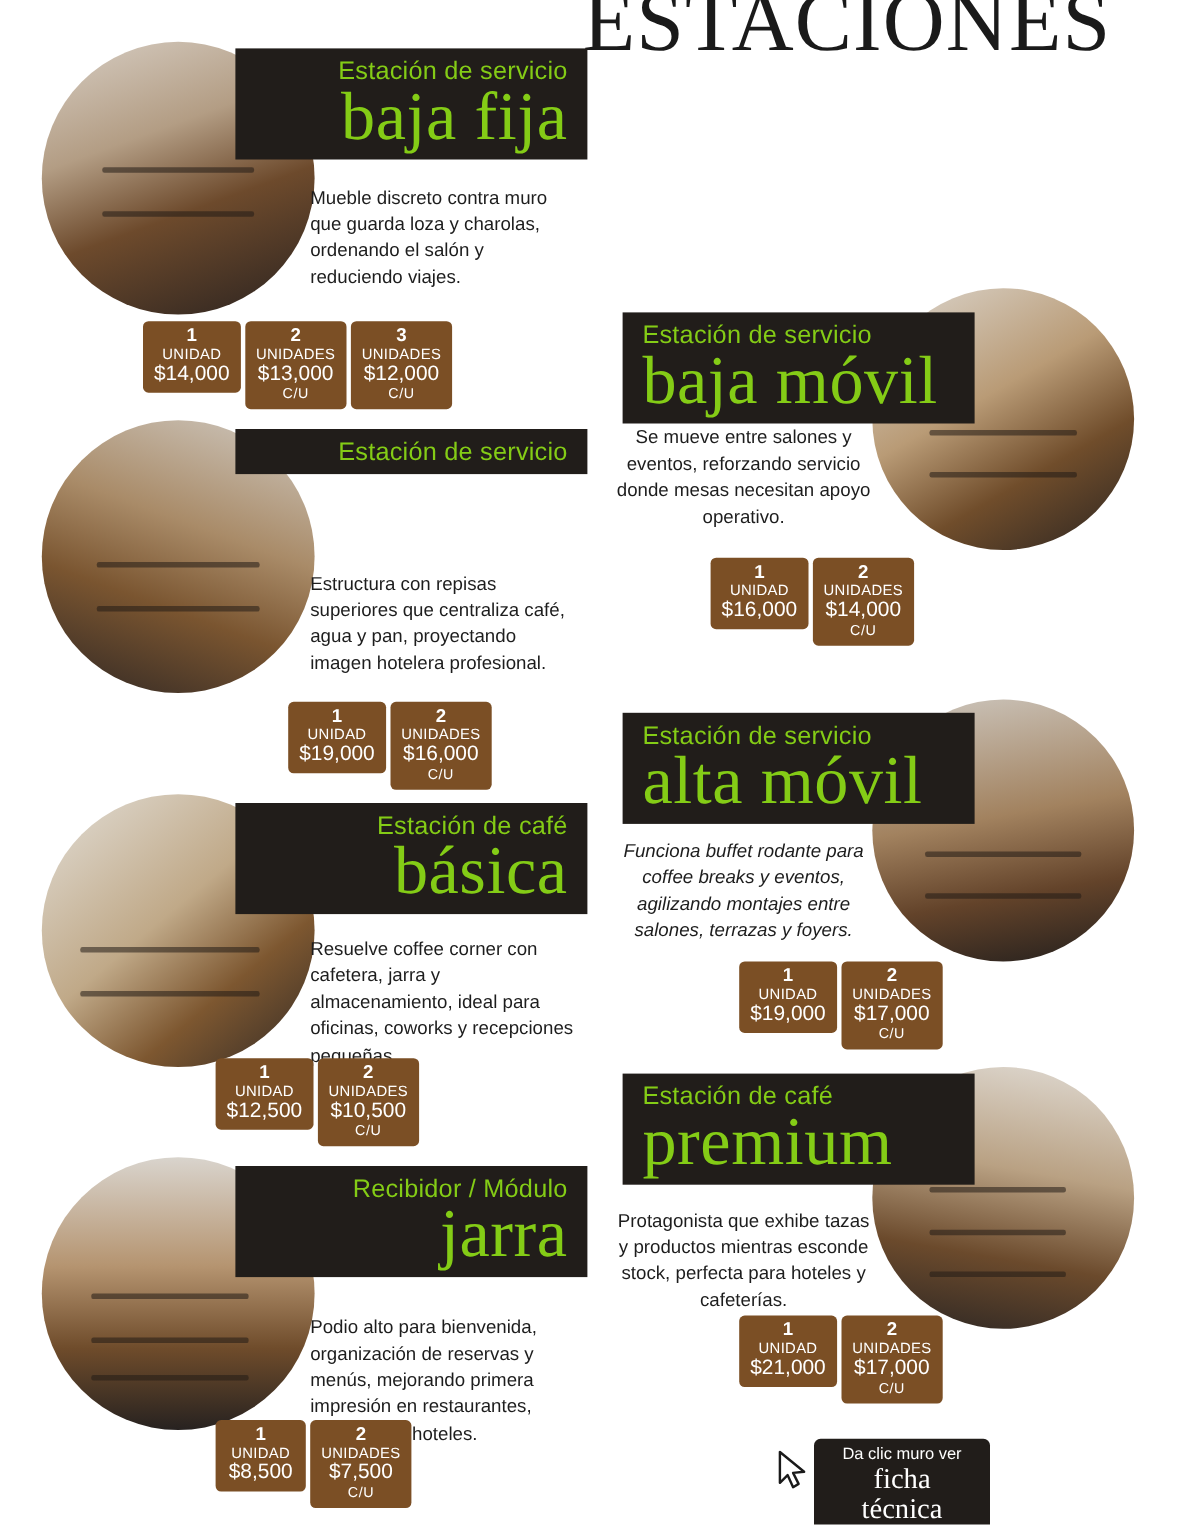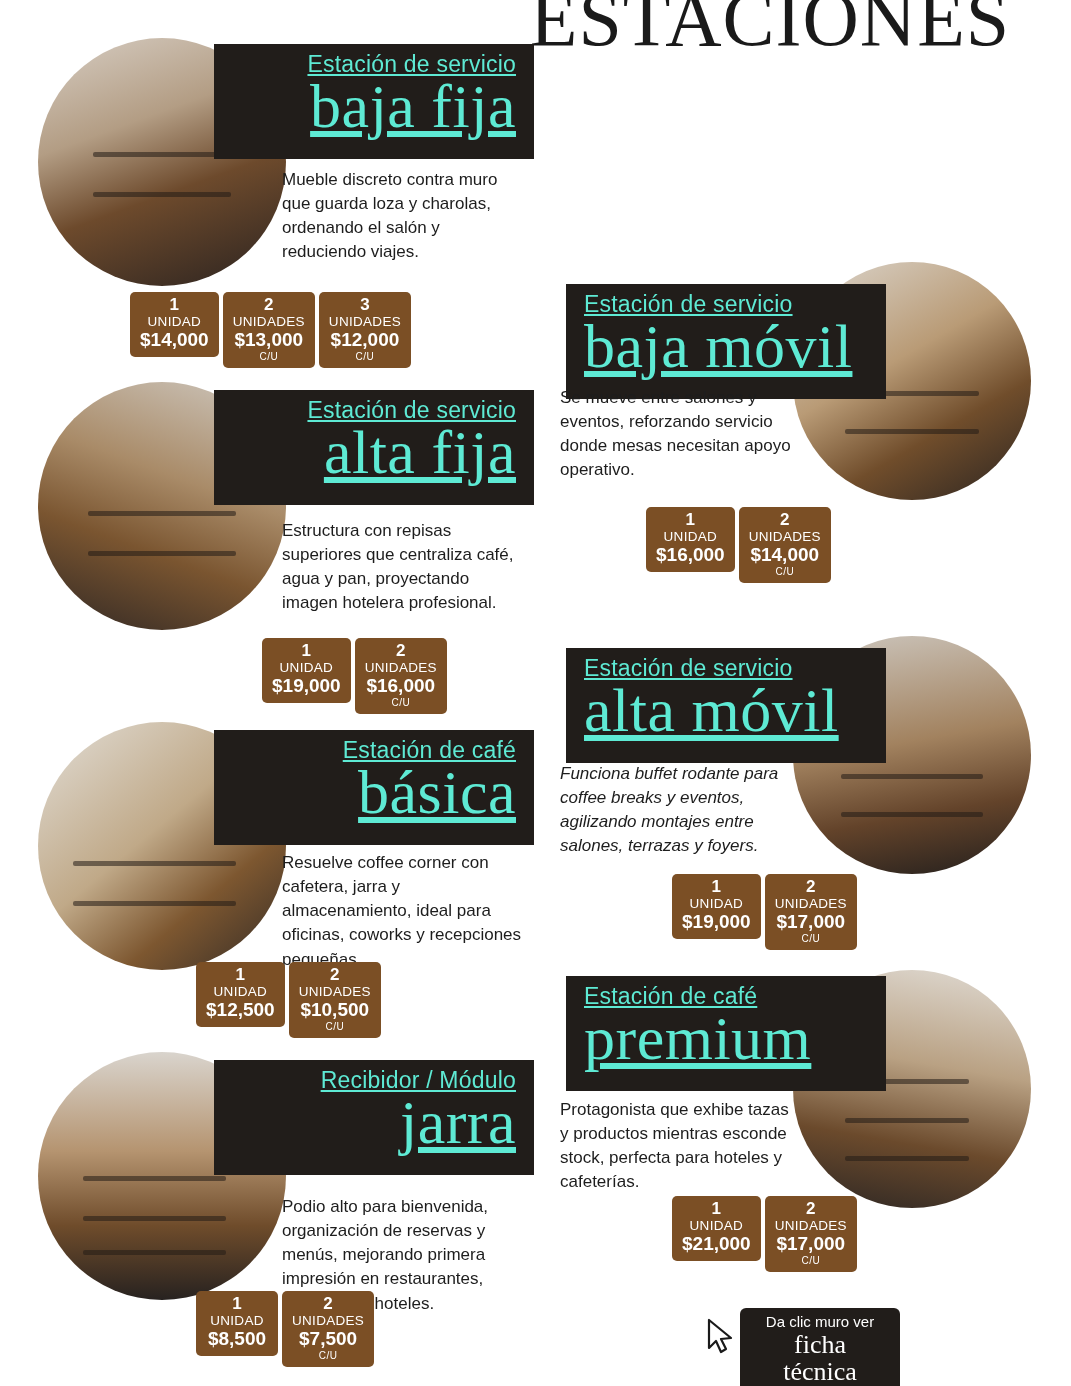--- a/index.html
+++ b/index.html
@@ -42,23 +42,22 @@
     position: absolute;
     border-radius: 50%;
     overflow: hidden;
     background: #cfc4b8;
   }
   .photo .inner { width: 100%; height: 100%; position: relative; }
 
   .banner {
     position: absolute;
     background: #211d1a;
-    color: #5eead4;
-    padding: 8px 18px 22px 18px;
-    text-decoration: underline;
+    color: #84cc16;
+    padding: 8px 18px 8px 18px;
   }
   .banner .sub {
     font-size: 23px;
     font-weight: 400;
     letter-spacing: .2px;
     line-height: 1.1;
   }
   .banner .main {
     font-family: "Liberation Serif", serif;
     font-size: 62px;
@@ -69,41 +68,41 @@
   }
   .banner.right-al { text-align: right; }
   .banner.left-al { text-align: left; }
 
   .desc {
     position: absolute;
     font-size: 17px;
     line-height: 1.42;
     color: #1d1d1d;
   }
-  .desc.right-al { text-align: left; }
+  .desc.right-al { text-align: center; }
 
   
   .prices {
     position: absolute;
     display: flex;
     align-items: flex-start;
     gap: 4px;
   }
   .tile {
     background: #7b4f25;
     color: #ffffff;
     border-radius: 5px;
     text-align: center;
     padding: 4px 10px 6px 10px;
     min-width: 82px;
   }
   .tile .qty { font-size: 17px; font-weight: bold; line-height: 1.05; }
   .tile .unit { font-size: 13.5px; letter-spacing: .3px; line-height: 1.15; }
-  .tile .price { font-size: 19px; font-weight: bold; line-height: 1.1; margin-top: 1px; }
-  .tile .cu { font-size: 10px; letter-spacing: .5px; line-height: 1.1; }
+  .tile .price { font-size: 19px; font-weight: normal; line-height: 1.1; margin-top: 1px; }
+  .tile .cu { font-size: 13px; letter-spacing: .5px; line-height: 1.1; }
 
   
   .cta {
     position: absolute;
     left: 700px;
     top: 1308px;
     width: 200px;
     height: 60px;
   }
   .cta-box {
@@ -181,21 +180,20 @@
 
 <div class="product">
   <div class="photo img-b" style="left:38px; top:382px; width:248px; height:248px;">
     <div class="inner">
       <div class="shelf" style="left:20%; top:52%; width:60%; height:5px;"></div>
       <div class="shelf" style="left:20%; top:68%; width:60%; height:5px;"></div>
     </div>
   </div>
   <div class="banner right-al" style="left:214px; top:390px; width:320px;">
     <div class="sub">Estación de servicio</div>
-    <div class="main">alta fija</div>
   </div>
   <div class="desc" style="left:282px; top:519px; width:240px;">Estructura con repisas superiores que centraliza café, agua y pan, proyectando imagen hotelera profesional.</div>
   <div class="prices" style="left:262px; top:638px;">
     <div class="tile">
       <div class="qty">1</div>
       <div class="unit">UNIDAD</div>
       <div class="price">$19,000</div>
       <div class="cu"></div>
     </div>
     <div class="tile">

